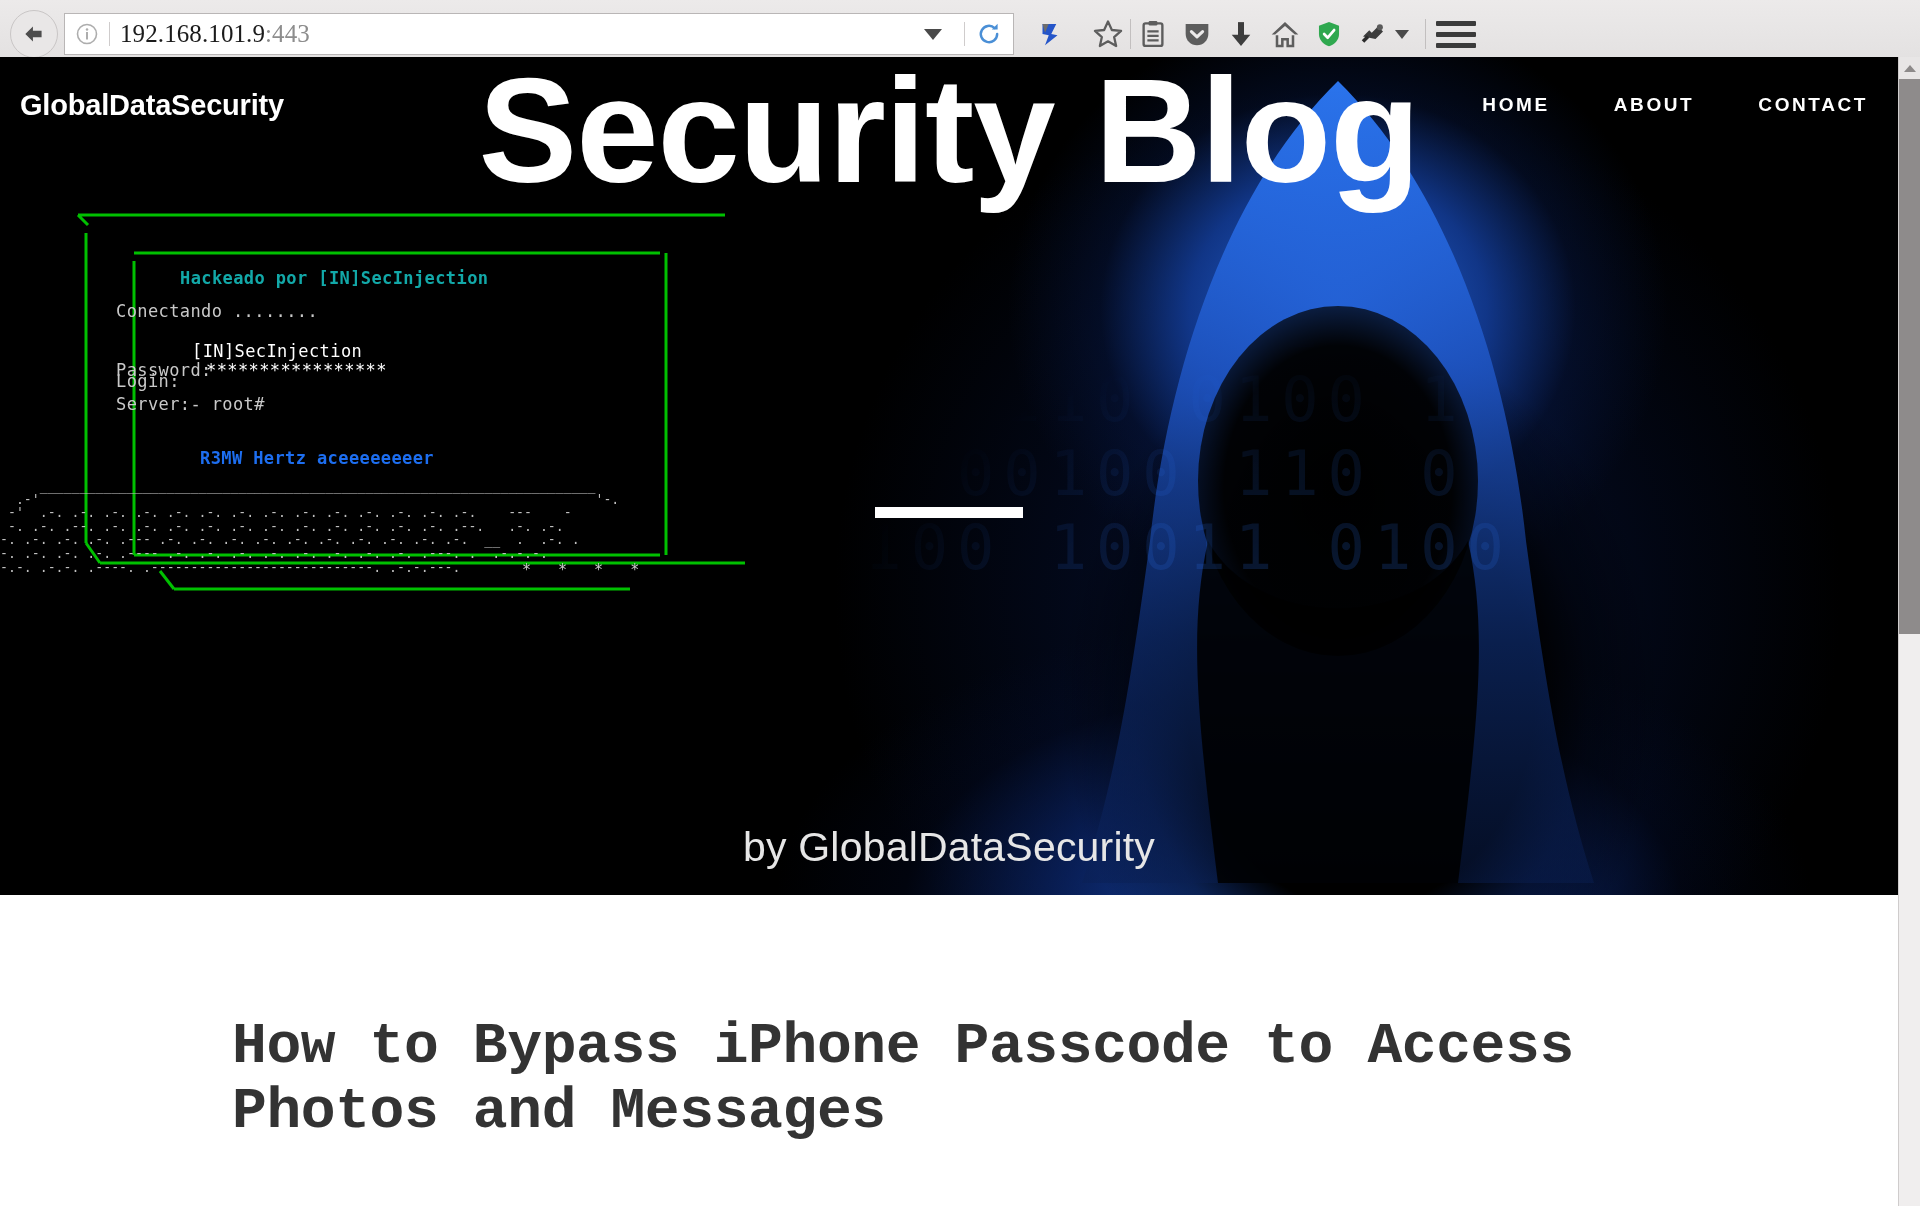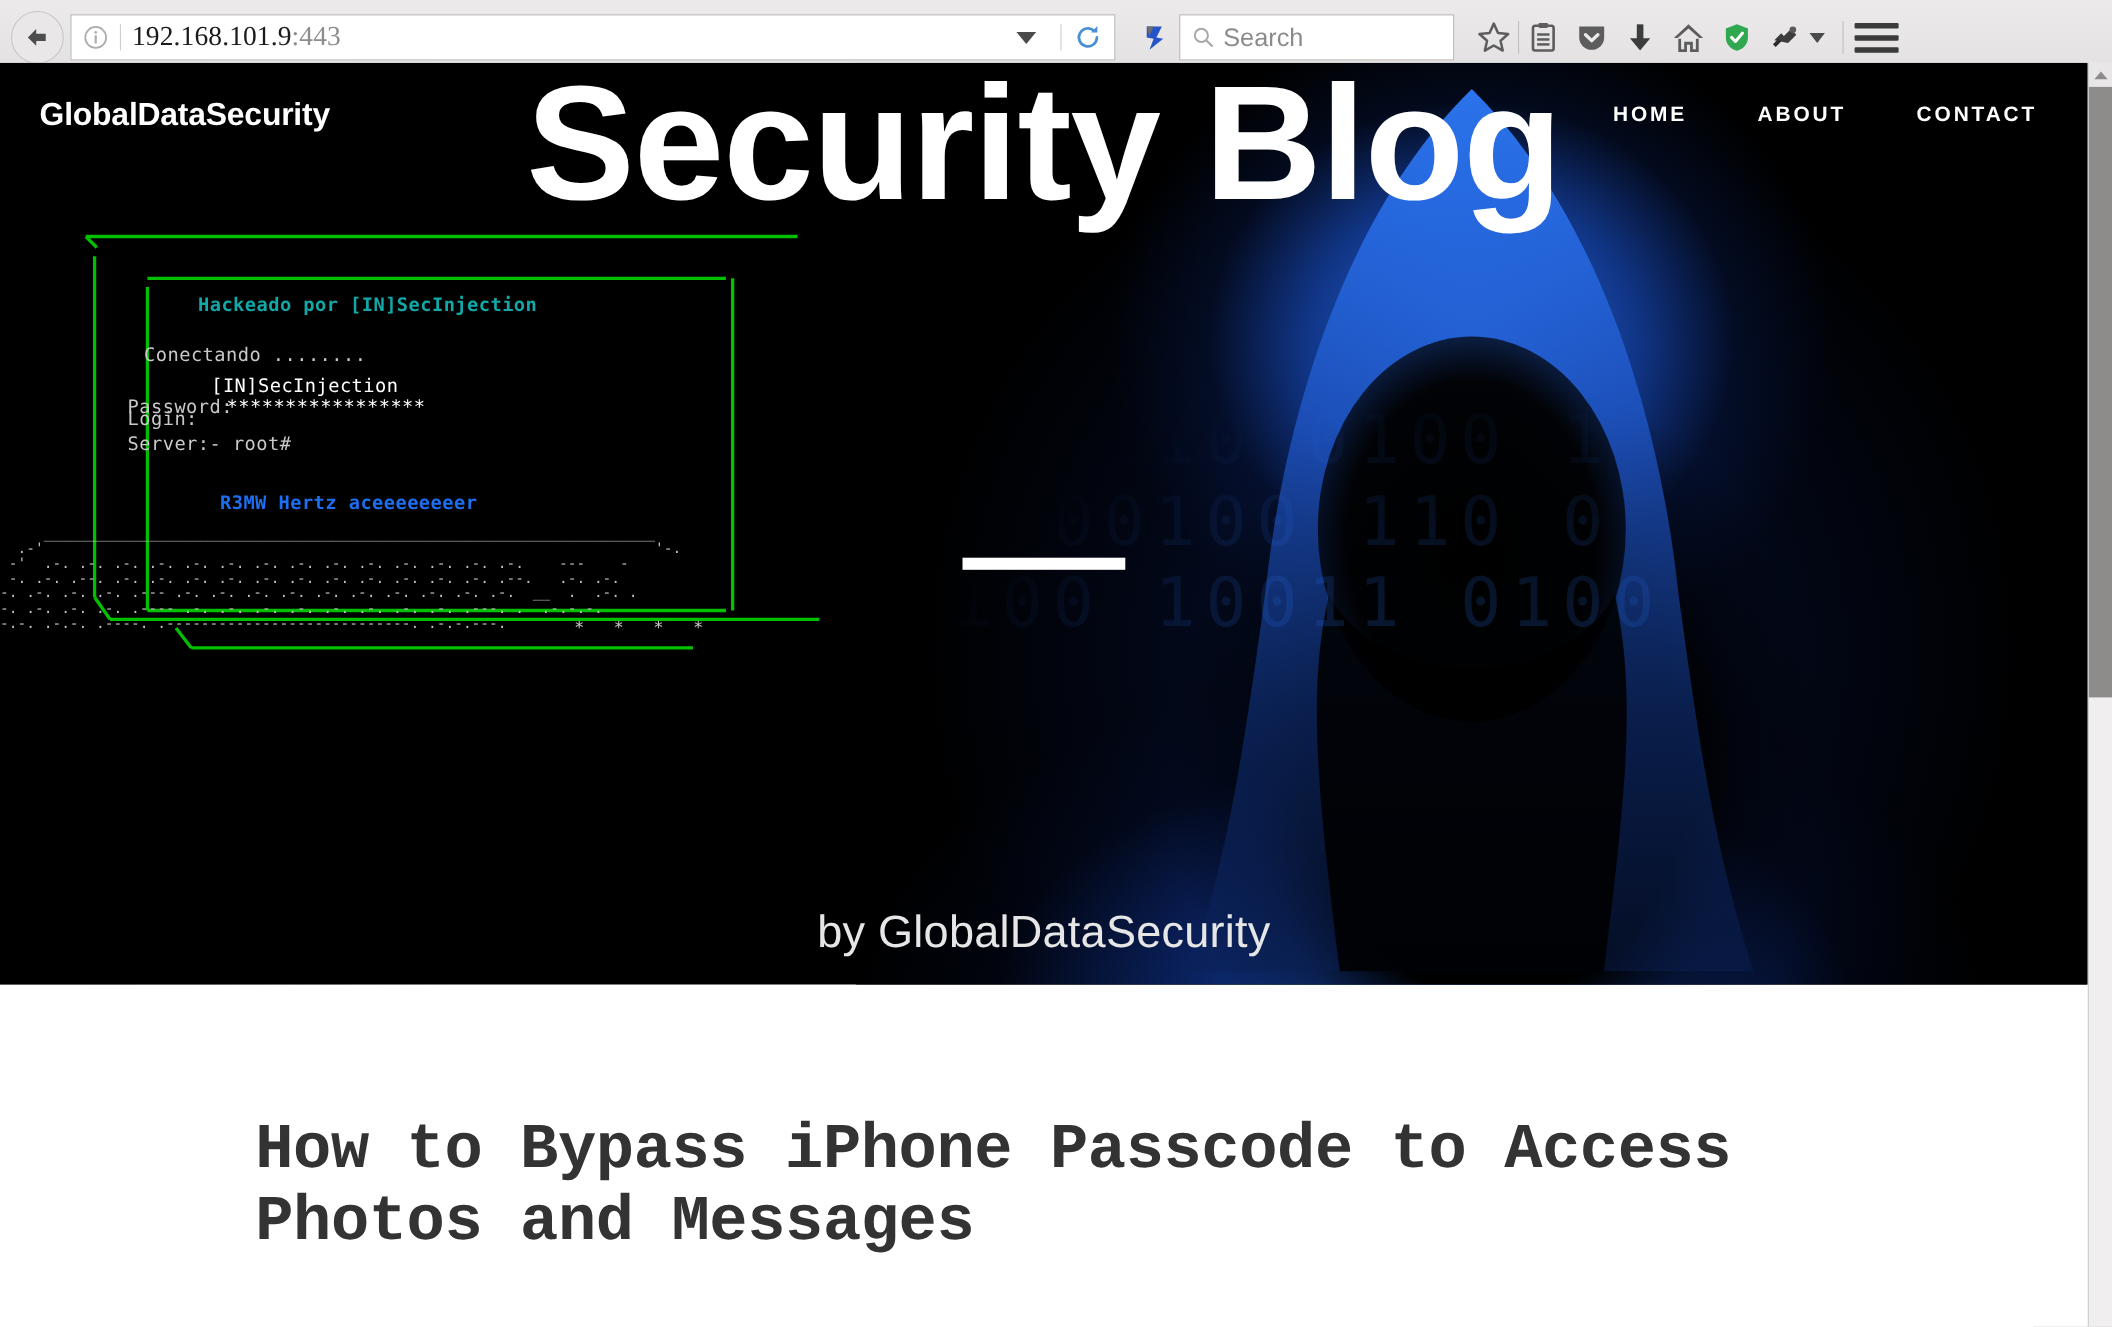--- a/index.html
+++ b/index.html
@@ -90,21 +90,21 @@
     width:560px; height:820px;
   }
   .hero-fade-left{
     position:absolute; left:0; top:0; width:420px; height:838px;
     background:linear-gradient(to right, #000 0%, rgba(0,0,0,.9) 40%, rgba(0,0,0,0) 100%);
   }
 
   
   .site-header{
     position:absolute; left:0; top:0; width:1898px; height:96px; z-index:6;
-    display:flex; align-items:center; justify-content:space-between; padding:0 36px;
+    display:flex; align-items:center; justify-content:space-between; padding:0 20px;
   }
   .brand{
     color:#fff; font-size:29px; font-weight:bold; letter-spacing:-.2px;
     font-family:"Liberation Sans", sans-serif;
   }
   .site-nav{ display:flex; gap:64px; padding-right:10px; }
   .site-nav a{
     color:#fff; font-size:19px; font-weight:bold; letter-spacing:2.6px;
     text-decoration:none; font-family:"Liberation Sans", sans-serif;
   }
@@ -201,27 +201,20 @@
 
   <div class="tb-gap"></div>
 
   <div class="tb-icon">
     <svg viewBox="0 0 24 24" width="30" height="30">
       <path d="M6 4 L17 4 L13 12 L18 13 L8 21 L11 13 L6 12 Z" fill="#2555c9"></path>
       <path d="M6 4 L11 4 L8 11 Z" fill="#6d6d6d"></path>
     </svg>
   </div>
 
-  <div class="searchbox">
-    <svg class="sico" viewBox="0 0 24 24">
-      <circle cx="10" cy="10" r="6.5" fill="none" stroke="#6f6f6f" stroke-width="2"></circle>
-      <line x1="15" y1="15" x2="21" y2="21" stroke="#6f6f6f" stroke-width="2.2"></line>
-    </svg>
-    <span class="stext">Search</span>
-  </div>
 
   <div class="tb-gap"></div>
 
   <div class="tb-icon">
     <svg viewBox="0 0 24 24" width="32" height="32">
       <path d="M12 2.6 L14.9 9 L21.8 9.7 L16.6 14.3 L18.1 21 L12 17.5 L5.9 21 L7.4 14.3 L2.2 9.7 L9.1 9 Z" fill="none" stroke="#5d5d5d" stroke-width="1.7" stroke-linejoin="round"></path>
     </svg>
   </div>
 
   <div class="tb-divider"></div>
@@ -338,21 +331,21 @@
         <path d="M666 100 L666 402"></path>
         <path d="M86 390 L100 410 M100 410 L745 410"></path>
         <path d="M160 418 L174 436 M174 436 L630 436"></path>
       </g>
       <g fill="#c9c9c9" font-family="DejaVu Sans Mono, monospace" font-size="15" letter-spacing="9">
         <text x="522" y="422">* * * *</text>
       </g>
     </svg>
 
     <div class="term-text t-title" style="left:180px; top:211px;">Hackeado por [IN]SecInjection</div>
-    <div class="term-text t-line" style="left:116px; top:256px;margin-left:15px;">Conectando ........</div>
+    <div class="term-text t-line" style="left:116px; top:244px;">Conectando ........</div>
     <div class="term-text t-line" style="left:116px; top:284px;margin-top:30px;">Login:</div>
     <div class="term-text t-line t-bold" style="left:192px; top:284px;">[IN]SecInjection</div>
     <div class="term-text t-line" style="left:116px; top:303px;">Password:</div>
     <div class="term-text t-line t-bold" style="left:206px; top:303px;">*****************</div>
     <div class="term-text t-line" style="left:116px; top:337px;">Server:- root#</div>
     <div class="term-text t-blue" style="left:200px; top:391px;">R3MW Hertz aceeeeeeeer</div>
 
     <div class="ascii-art" style="left:0; top:422px;"><span>     ______________________________________________________________________</span>
 <span>  .-'                                                                      '-.</span>
 <span> -'  .-. .-. .-. .-. .-. .-. .-. .-. .-. .-. .-. .-. .-. .-.    ---    -   </span>

